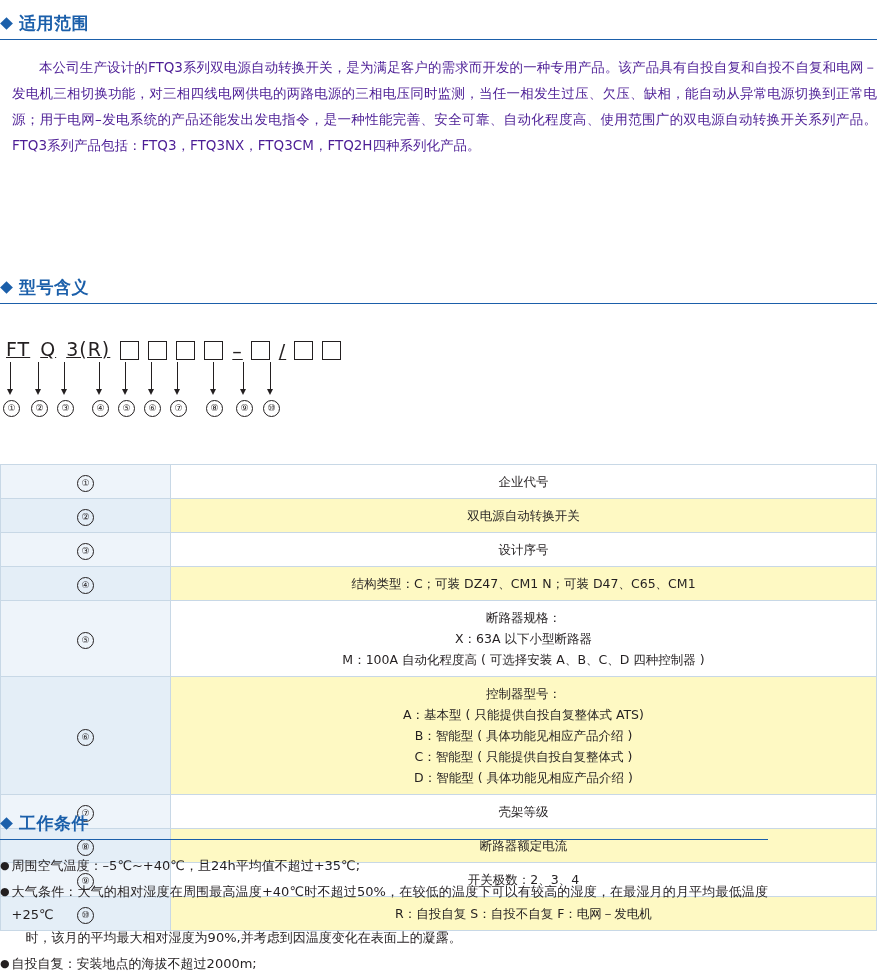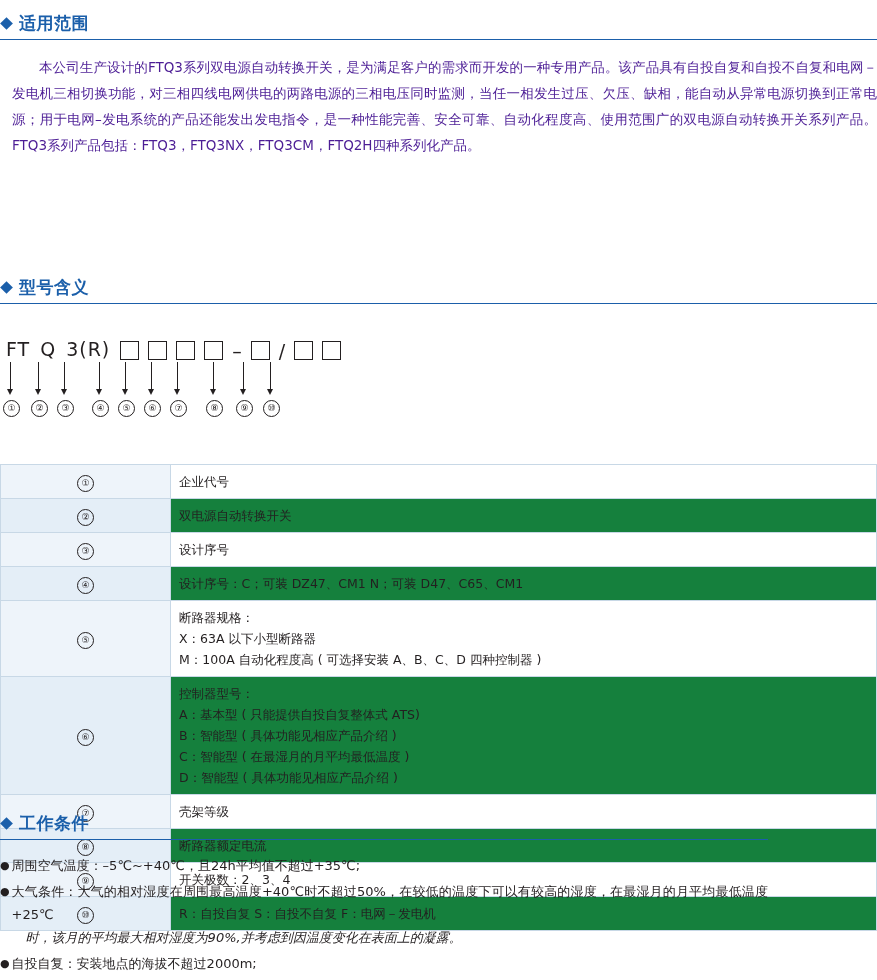--- a/index.html
+++ b/index.html
@@ -137,28 +137,29 @@
     width: 100%;
     border-collapse: collapse;
     margin-top: 14px;
     font-size: 12.5px;
   }
   table.meaning td {
     border: 1px solid #c8d8e6;
     padding: 6px 8px;
     vertical-align: middle;
     line-height: 21px;
+    text-align: center;
   }
   table.meaning tr td:first-child {
     width: 153px;
     text-align: center;
     background: #eef4fa;
   }
   table.meaning tr.alt td {
-    background: #15803d;
+    background: #fef9c3;
   }
   table.meaning tr.alt td:first-child {
     background: #e4eef7;
   }
   .cellnum {
     display: inline-block;
     width: 15px;
     height: 15px;
     border: 1px solid #231f20;
     border-radius: 50%;
@@ -189,21 +190,20 @@
     font-size: 11px;
     line-height: 23px;
   }
   .cond-text {
     flex: 1 1 auto;
     text-align: justify;
   }
   .cond-text .cont {
     display: block;
     padding-left: 14px;
-    font-style: italic;
   }
 </style>
 </head>
 <body>
 
 <div class="page">
 
   <div style="position:absolute; left:0px; top:12px; width:877px;">
     <div class="sec-head">
       <span class="diamond-shape"></span>
@@ -216,21 +216,21 @@
   </div>
 
   <div style="position:absolute; left:0px; top:228px; width:877px;margin-top:48px;">
     <div class="sec-head">
       <span class="diamond-shape"></span>
       <span>型号含义</span>
     </div>
     <div class="sec-underline"></div>
 
     <div class="model-wrap">
-      <div class="code-row" style="margin-top:20px;">
+      <div class="code-row" style="margin-top:20px;text-decoration:underline;">
         <span class="ch">FT</span>
         <span class="ch">Q</span>
         <span class="ch">3(R)</span>
         <span class="code-box"></span>
         <span class="code-box"></span>
         <span class="code-box"></span>
         <span class="code-box"></span>
         <span class="code-dash">–</span>
         <span class="code-box"></span>
         <span class="code-slash">/</span>
@@ -281,38 +281,38 @@
         </tr>
         <tr>
           <td><span class="cellnum">③</span></td>
           <td class="desc">
             <div>设计序号</div>
           </td>
         </tr>
         <tr class="alt">
           <td><span class="cellnum">④</span></td>
           <td class="desc">
-            <div>设计序号：C；可装 DZ47、CM1  N；可装 D47、C65、CM1</div>
+            <div>结构类型：C；可装 DZ47、CM1  N；可装 D47、C65、CM1</div>
           </td>
         </tr>
         <tr>
           <td><span class="cellnum">⑤</span></td>
           <td class="desc">
             <div>断路器规格：</div>
             <div>X：63A 以下小型断路器</div>
             <div>M：100A 自动化程度高 ( 可选择安装 A、B、C、D 四种控制器 )</div>
           </td>
         </tr>
         <tr class="alt">
           <td><span class="cellnum">⑥</span></td>
           <td class="desc">
             <div>控制器型号：</div>
             <div>A：基本型 ( 只能提供自投自复整体式 ATS)</div>
             <div>B：智能型 ( 具体功能见相应产品介绍 )</div>
-            <div>C：智能型 ( 在最湿月的月平均最低温度 )</div>
+            <div>C：智能型 ( 只能提供自投自复整体式 )</div>
             <div>D：智能型 ( 具体功能见相应产品介绍 )</div>
           </td>
         </tr>
         <tr>
           <td><span class="cellnum">⑦</span></td>
           <td class="desc">
             <div>壳架等级</div>
           </td>
         </tr>
         <tr class="alt">

